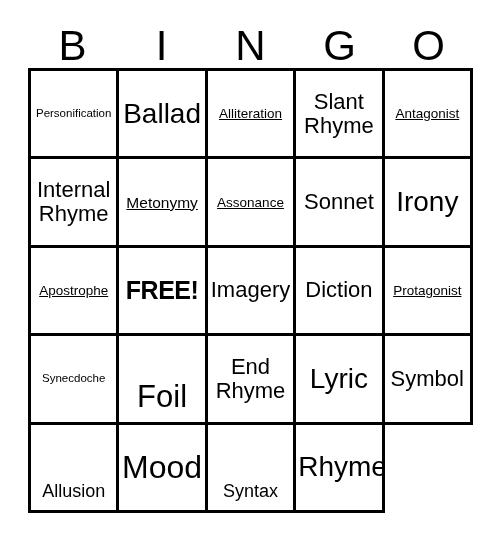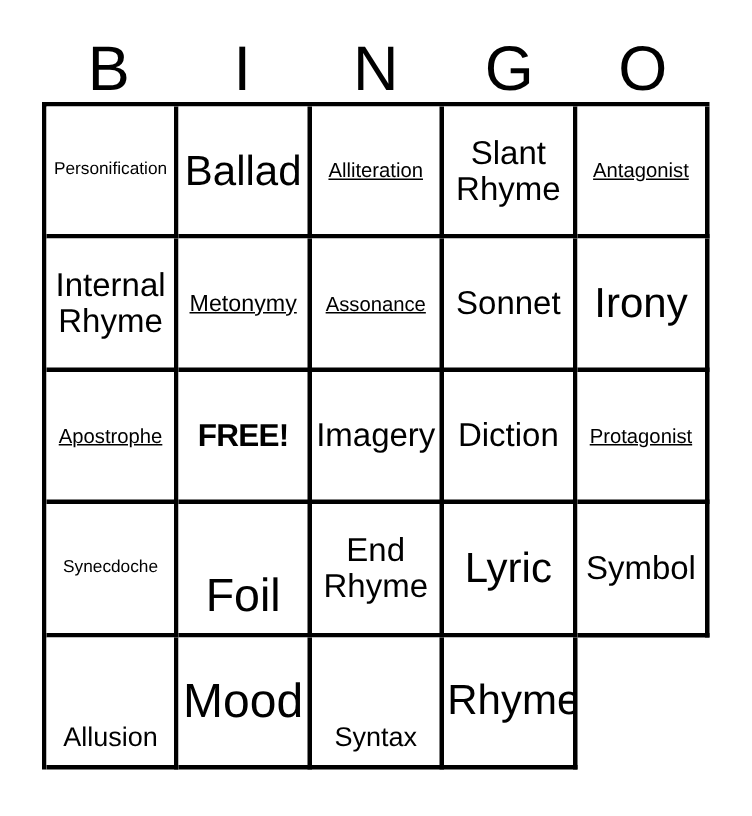--- a/index.html
+++ b/index.html
@@ -80,21 +80,21 @@
   .fs-sm   { font-size: 13.5px; line-height: 15px; text-decoration: underline; }
   .fs-md   { font-size: 15.5px; line-height: 17px; text-decoration: underline; }
   .fs-lg   { font-size: 18px;   line-height: 20px; margin-top: 48px; }
   .fs-xl   { font-size: 22px;   line-height: 24px; }
   .fs-2xl  { font-size: 32px;   line-height: 27px; }
   .fs-3xl  { font-size: 28px;   line-height: 30px; }
   .fs-4xl  { font-size: 31px;   line-height: 33px; margin-top: 36px; }
   .fs-wrap-lg { font-size: 22px; line-height: 24px; }
   .free {
     font-weight: 700;
-    font-size: 21px;
+    font-size: 25px;
     line-height: 27px;
     letter-spacing: -0.5px;
   }
 </style>
 </head>
 <body>
 
 <div id="card">
 
   <div id="header">

